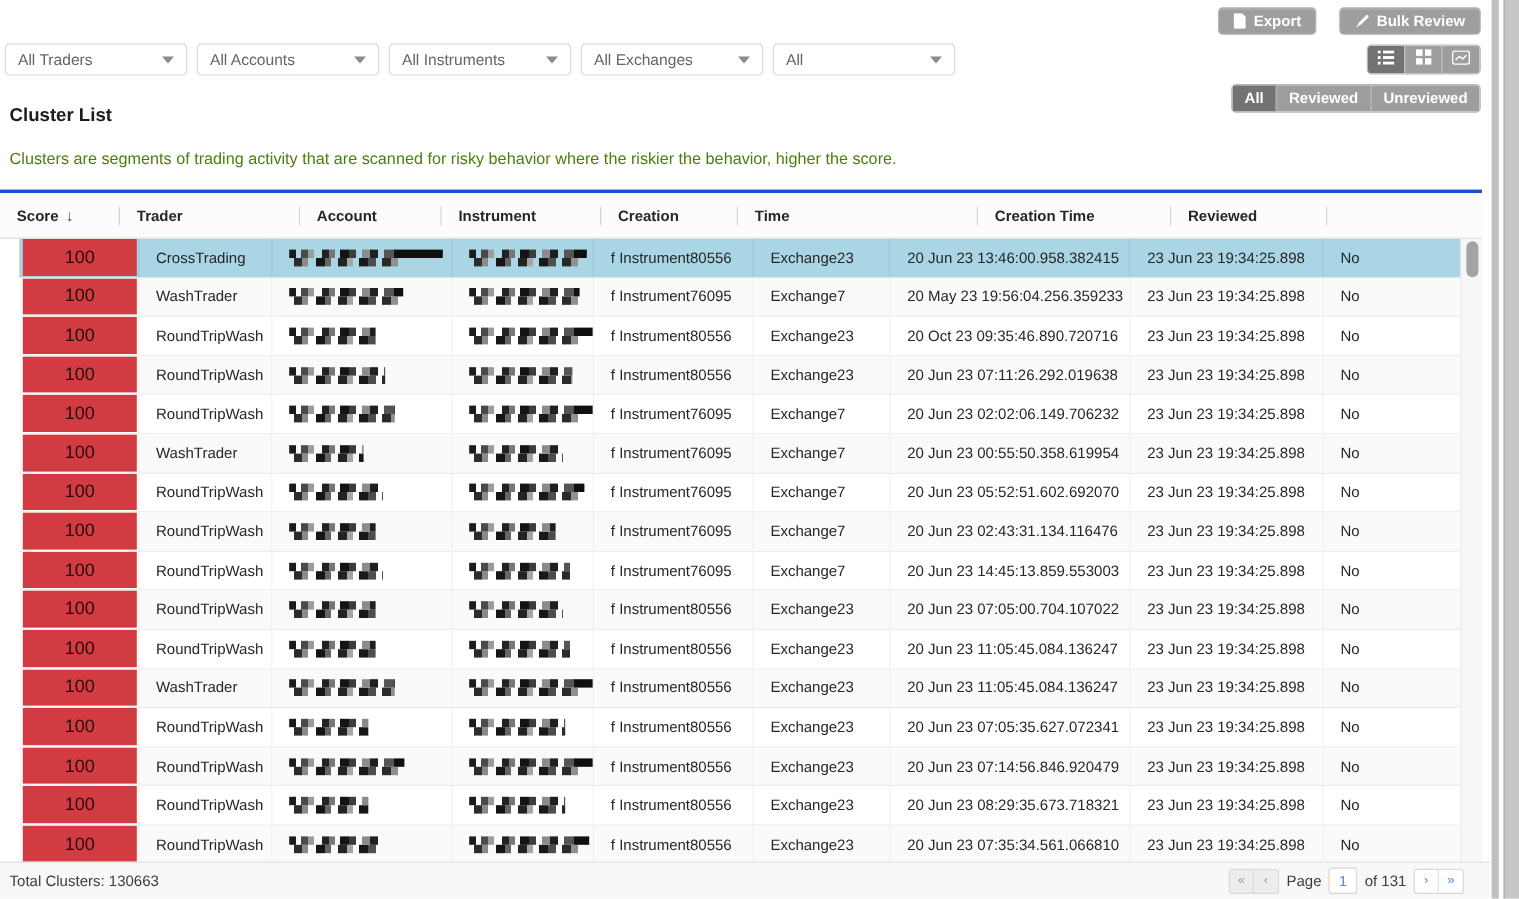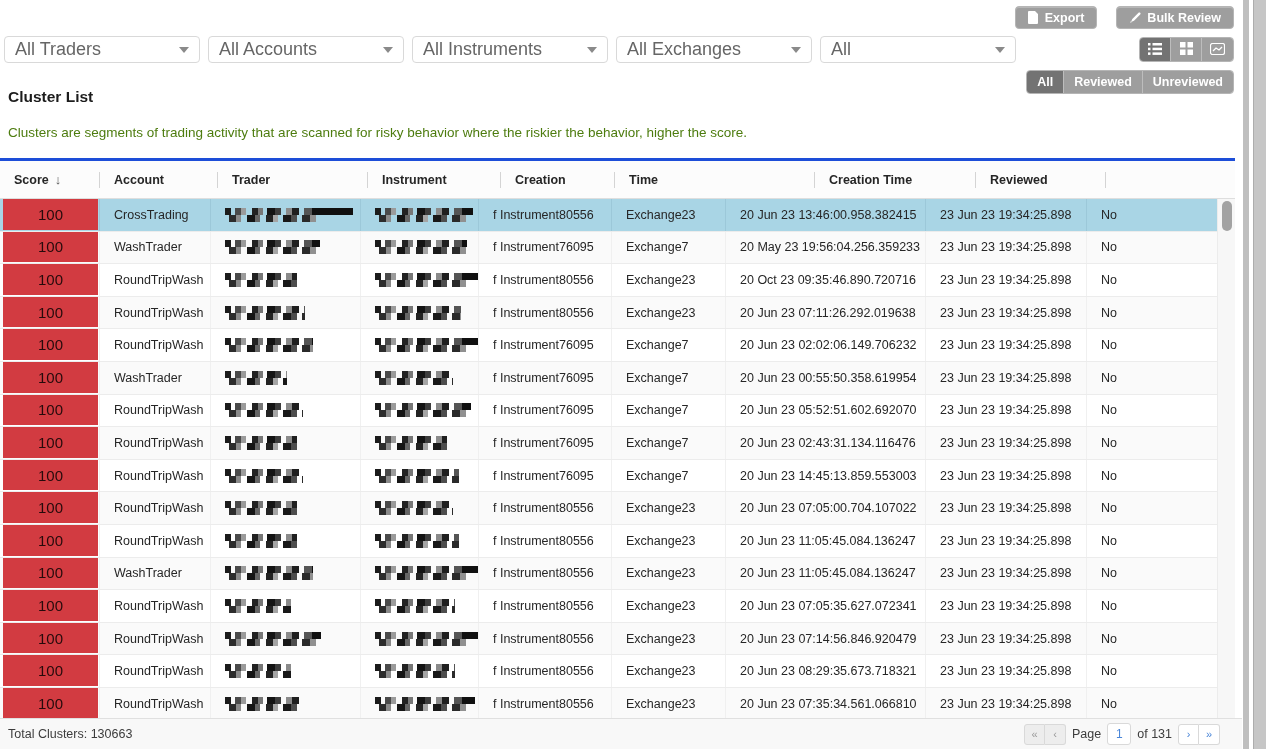--- a/index.html
+++ b/index.html
@@ -9,23 +9,23 @@
 
   
   .toolbar { position:absolute; top:6px; right:32px; display:flex; gap:19px; }
   .gbtn { display:flex; align-items:center; gap:6px; background:#9e9e9e; color:#fff;
     border:1px solid #b5b5b5; border-radius:4px; height:23px; padding:0 12px;
     font-size:12.5px; font-weight:bold; cursor:pointer; box-shadow:inset 0 1px 0 rgba(255,255,255,.25); }
   .gbtn svg { display:block; }
 
   
   .filters { position:absolute; top:36px; left:4px; display:flex; gap:8px; }
-  .select { width:196px; height:27px; border:1px solid #d9d9d9; border-radius:4px;
+  .select { width:152px; height:27px; border:1px solid #d9d9d9; border-radius:4px;
     background:#fff; display:flex; align-items:center; justify-content:space-between;
-    padding:0 10px; font-size:18px; color:#666; cursor:pointer; }
+    padding:0 10px; font-size:13px; color:#666; cursor:pointer; }
   .select .caret { width:0; height:0; border-left:5px solid transparent;
     border-right:5px solid transparent; border-top:6px solid #8a8a8a; }
 
   
   .view-toggles { position:absolute; top:37px; right:32px; display:flex;
     border-radius:4px; overflow:hidden; border:1px solid #b5b5b5; }
   .vt { width:31px; height:23px; background:#9e9e9e; display:flex; align-items:center;
     justify-content:center; cursor:pointer; border-right:1px solid #bdbdbd; }
   .vt:last-child { border-right:none; }
   .vt.active { background:#737373; }
@@ -47,21 +47,21 @@
   :root { --c1:100px; --c2:111px; --c3:150px; --c4:118px; --c5:133px; --c6:114px;
           --c7:200px; --c8:161px; --c9:130px; }
   .table { position:absolute; top:158px; left:0; width:1235px; height:560px;
     border-top:3px solid #1d4ed8; background:#fff; }
   .thead { display:flex; height:38px; background:#fcfcfc; border-bottom:1px solid #dedede;
     align-items:center; font-size:12.5px; font-weight:bold; color:#262626; }
   .th { position:relative; padding-left:14px; display:flex; align-items:center; gap:6px; height:100%; }
   .th::before { content:""; position:absolute; right:0; top:11px; height:16px;
     width:1px; background:#d4d4d4; }
   .th .sort { color:#555; font-weight:normal; font-size:13px; }
-  .tbody { height:522px; overflow:hidden; }
+  .tbody { height:522px; overflow:hidden;padding-left:16px; }
   .row { display:flex; height:32.6px; border-bottom:1px solid #ececec;
     font-size:12.5px; align-items:stretch; background:#fff; }
   .row:nth-child(even) { background:#fafafa; }
   .row.selected { background:#a9d5e5; }
   .cell { padding-left:14px; display:flex; align-items:center; overflow:hidden;
     border-right:1px solid #f0f0f0; white-space:nowrap; }
   .c1{width:var(--c1)} .c2{width:var(--c2)} .c3{width:var(--c3)} .c4{width:var(--c4)}
   .c5{width:var(--c5)} .c6{width:var(--c6)} .c7{width:var(--c7)} .c8{width:var(--c8)}
   .c9{width:var(--c9); border-right:none;}
   .cell.c1 { padding:0; position:relative; border-right:1px solid #f0f0f0; }
@@ -203,25 +203,25 @@
 
   <div class="title">Cluster List</div>
   <div class="desc">Clusters are segments of trading activity that are scanned for risky behavior where the riskier the behavior, higher the score.</div>
 
   <div class="table">
     <div class="thead">
       <div class="th c1">
         <span>Score</span>
         <span class="sort">↓</span>
       </div>
+      <div class="th c3">
+          <span>Trader</span>
+        </div>
       <div class="th c4">
           <span>Account</span>
-        </div>
-      <div class="th c3">
-          <span>Trader</span>
         </div>
       <div class="th c5">
           <span>Instrument</span>
         </div>
       <div class="th c6">
           <span>Creation</span>
         </div>
       <div class="th c7">
           <span>Time</span>
         </div>

